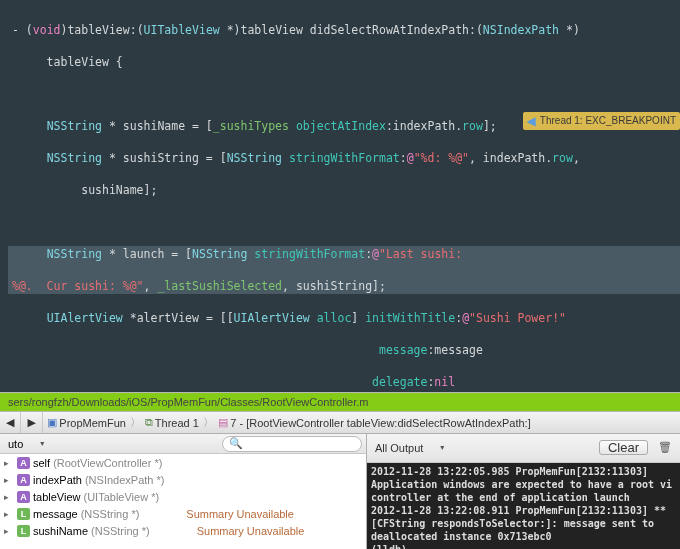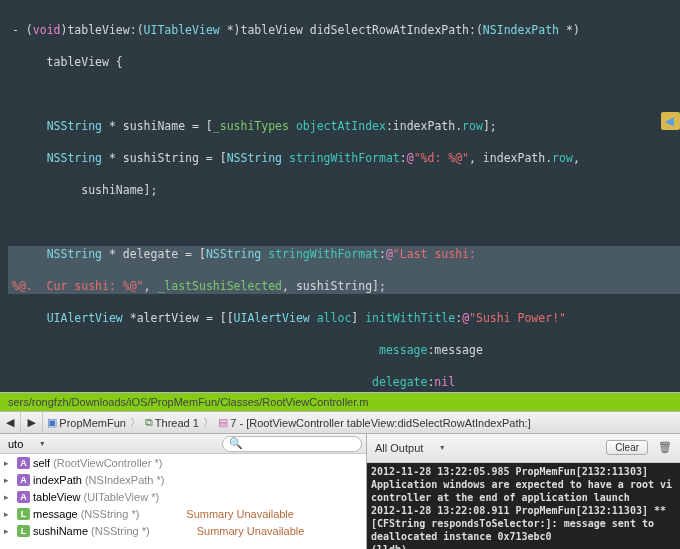--- a/index.html
+++ b/index.html
@@ -42,53 +42,53 @@
 .badge-a { background:#9a67c6; }
 .badge-l { background:#6fb858; }
 .var-name { color:#000; }
 .var-type { color:#888; }
 .var-extra { color:#b86a3a;margin-left:44px; }
 
 .console { flex:1; background:#222; color:#ddd; font-family:Menlo,Monaco,monospace; font-size:10px; display:flex; flex-direction:column; }
 .console-header { background:linear-gradient(#f4f4f4,#e4e4e4); height:32px; border-bottom:1px solid #c8c8c8; display:flex; align-items:center; justify-content:space-between; padding:0 4px; color:#333; font-family:"Lucida Grande",sans-serif; font-size:11px; }
 .console-body { padding:2px 4px; line-height:13px; white-space:pre-wrap; word-break:break-all; overflow:hidden; }
 .console-body b { font-weight:bold; }
-.clearbtn { background:linear-gradient(#fdfdfd,#e6e6e6); border:1px solid #aaa; border-radius:3px; font-size:10px; padding:0 8px; height:15px; display:inline-flex; align-items:center;margin-left:8px; }
+.clearbtn { background:linear-gradient(#fdfdfd,#e6e6e6); border:1px solid #aaa; border-radius:3px; font-size:13px; padding:0 8px; height:15px; display:inline-flex; align-items:center;margin-left:8px; }
 .search { border:1px solid #bbb; border-radius:9px; height:16px; width:140px; background:#fff; display:flex; align-items:center; padding:0 6px; color:#888; font-size:11px; gap:3px;}
 .trash { font-size:11px; color:#555; padding:0 4px; }
 </style>
 </head>
 <body>
 
 <div class="editor">
 <div class="line"><span class="n">- (</span><span class="kw">void</span><span class="n">)tableView:(</span><span class="cls">UITableView</span><span class="n"> *)tableView didSelectRowAtIndexPath:(</span><span class="cls">NSIndexPath</span><span class="n"> *)</span></div>
 <div class="line"><span class="n">     tableView {</span></div>
 <div class="line">&nbsp;</div>
 <div class="line"><span>     </span><span class="cls">NSString</span><span class="n"> * sushiName = [</span><span class="ivar">_sushiTypes</span><span> </span><span class="call">objectAtIndex</span><span class="n">:indexPath.</span><span class="call">row</span><span class="n">];</span></div>
 <div class="line"><span>     </span><span class="cls">NSString</span><span class="n"> * sushiString = [</span><span class="cls">NSString</span><span> </span><span class="call">stringWithFormat</span><span class="n">:</span><span class="kn">@</span><span class="str">"%d: %@"</span><span class="n">, indexPath.</span><span class="call">row</span><span class="n">,</span></div>
 <div class="line"><span class="n">          sushiName];</span></div>
 <div class="line">&nbsp;</div>
-<span class="sel-line"><div class="line"><span>     </span><span class="cls">NSString</span><span class="n"> * delegate = [</span><span class="cls">NSString</span><span> </span><span class="call">stringWithFormat</span><span class="n">:</span><span class="kn">@</span><span class="str">"Last sushi: </span></div>
+<span class="sel-line"><div class="line"><span>     </span><span class="cls">NSString</span><span class="n"> * launch = [</span><span class="cls">NSString</span><span> </span><span class="call">stringWithFormat</span><span class="n">:</span><span class="kn">@</span><span class="str">"Last sushi: </span></div>
 <div class="line"><span class="str">%@.  Cur sushi: %@"</span><span class="n">, </span><span class="ivar">_lastSushiSelected</span><span class="n">, sushiString];</span></div></span>
 <div class="line"><span>     </span><span class="cls">UIAlertView</span><span class="n"> *alertView = [[</span><span class="cls">UIAlertView</span><span> </span><span class="call">alloc</span><span class="n">] </span><span class="call">initWithTitle</span><span class="n">:</span><span class="kn">@</span><span class="str">"Sushi Power!"</span></div>
 <div class="line"><span>                                                     </span><span class="call">message</span><span class="n">:message</span></div>
 <div class="line"><span>                                                    </span><span class="call">delegate</span><span class="n">:</span><span class="kw">nil</span></div>
 
 
 
 
 
 
 
 
 
 
 
 
-<div class="bp-marker"><span class="bp-left-arrow">◀</span></div>
+<div class="bp-marker"><span class="bp-left-arrow">◀</span><span>Thread 1: EXC_BREAKPOINT</span></div>
 </div>
 
 <div class="pathbar">
   <span class="pathseg">sers/rongfzh/Downloads/iOS/PropMemFun/Classes/RootViewController.m</span>
 </div>
 
 <div class="dbgtoolbar">
   <div class="dbgbtn">
       <span>◀</span>
     </div>

